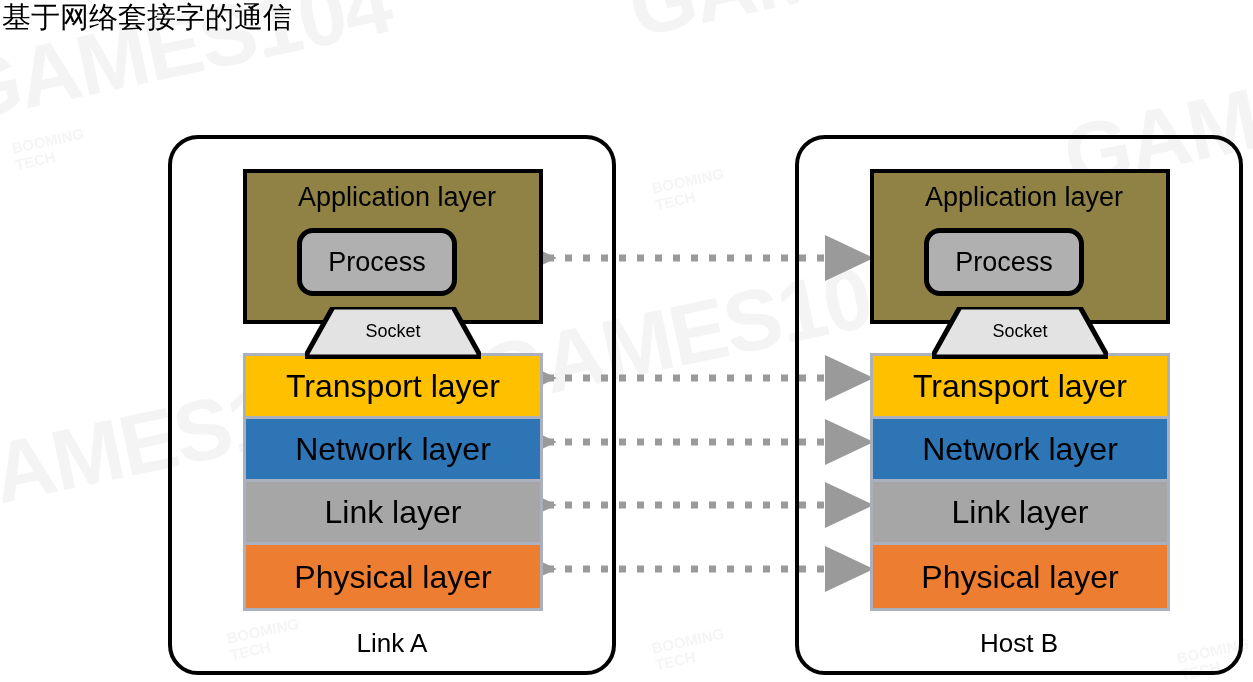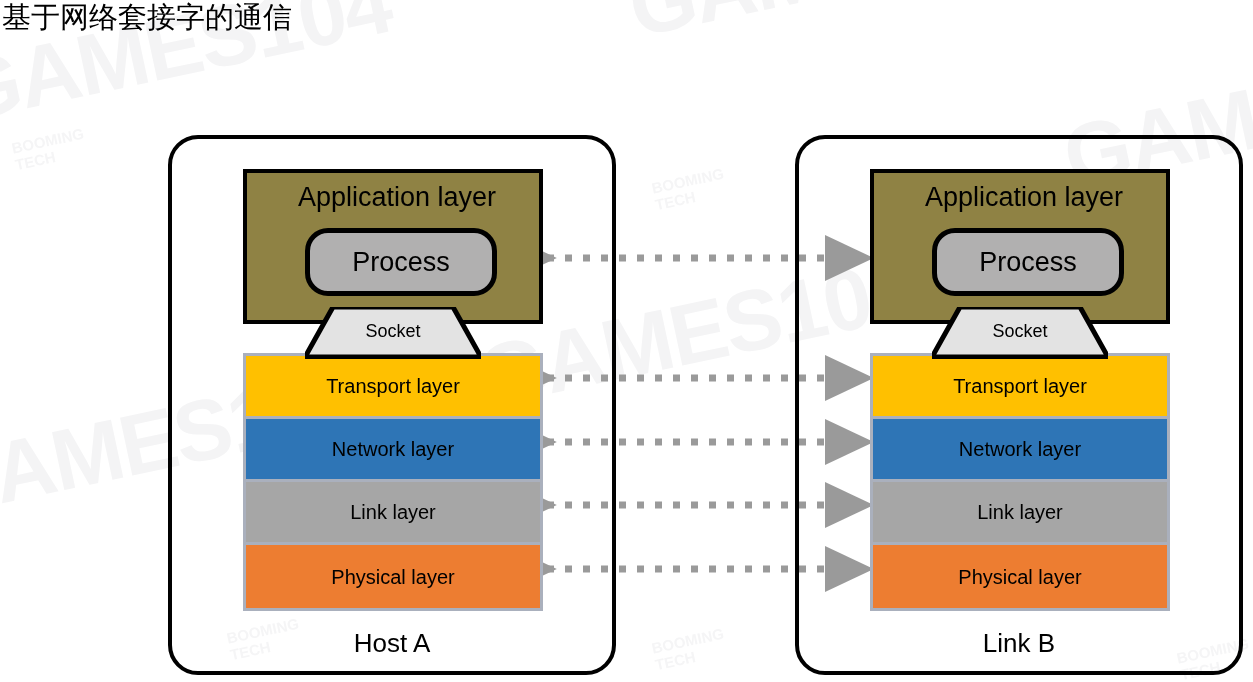--- a/index.html
+++ b/index.html
@@ -106,28 +106,27 @@
     text-align: center;
     font-size: 27px;
     line-height: 36px;
     color: #000000;
     white-space: nowrap;
   }
   .process-box {
     position: absolute;
     left: 50px;
     top: 55px;
-    width: 192px;
+    width: 160px;
     height: 68px;
     box-sizing: border-box;
     background: #b1b0b0;
     border: 5px solid #000000;
-    border-radius: 23px;
+    border-radius: 16px;
     z-index: 6;
-    margin-left: 8px;
   }
   .process-label {
     position: absolute;
     left: 0;
     top: 50%;
     transform: translateY(-50%);
     width: 100%;
     text-align: center;
     font-size: 27px;
     line-height: 30px;
@@ -172,21 +171,21 @@
     position: relative;
     box-sizing: border-box;
     height: 63px;
     border-bottom: 3px solid #aab0bd;
     display: flex;
     align-items: center;
     justify-content: center;
   }
   .layer:last-child { border-bottom: none; }
   .layer-label {
-    font-size: 20px;
+    font-size: 32px;
     line-height: 30px;
     color: #000000;
     white-space: nowrap;
   }
 
   
   .arrow-svg {
     position: absolute;
     z-index: 3;
     overflow: visible;
@@ -295,16 +294,16 @@
       </div>
       <div class="layer" style="background:#a6a6a6;">
         <span class="layer-label">Link layer</span>
       </div>
       <div class="layer" style="background:#ed7d31;">
         <span class="layer-label">Physical layer</span>
       </div>
     </div>
   </div>
 
-  <div id="host-a-label" class="host-label">Host A</div>
-  <div id="host-b-label" class="host-label">Link B</div>
+  <div id="host-a-label" class="host-label">Link A</div>
+  <div id="host-b-label" class="host-label">Host B</div>
 
 </div>
 
 </body></html>

